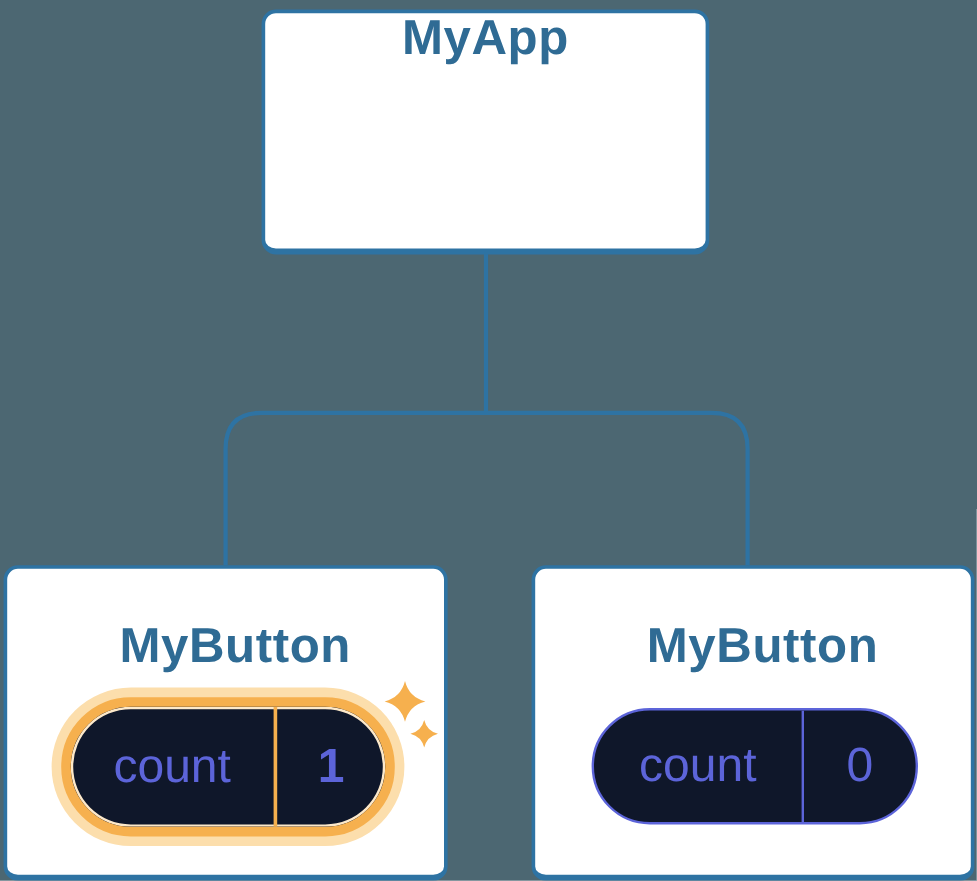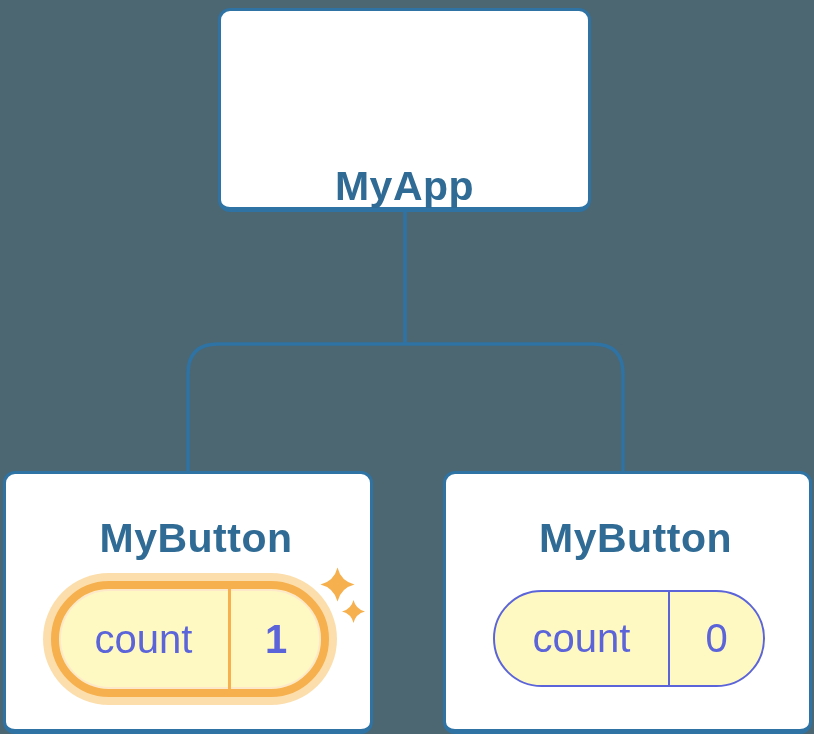--- a/index.html
+++ b/index.html
@@ -27,21 +27,21 @@
     border: 3px solid var(--stroke_blue, #2E73A3);
     border-bottom-width: 5px;
     border-radius: 12px;
     box-sizing: border-box;
     z-index: 2;
   }
   .root-card {
     left: 218px; top: 8px;
     width: 373px; height: 204px;
     display: flex;
-    align-items: flex-end;
+    align-items: flex-start;
     justify-content: center;
   }
   .child-left  { left: 3px;   top: 471px; width: 370px; height: 263px; }
   .child-right { left: 443px; top: 471px; width: 369px; height: 263px; }
   .card-title {
     color: var(--title_text, #2F6B94);
     font-size: 41px;
     font-weight: 700;
     line-height: 1;
     letter-spacing: 0.5px;
@@ -50,21 +50,21 @@
     position: absolute;
     left: 16px; right: 0;
     top: 44px;
     text-align: center;
   }
   .pill {
     position: absolute;
     display: flex;
     align-items: stretch;
     box-sizing: border-box;
-    background: #fef9c3;
+    background: #0f172a;
     border-radius: 999px;
     overflow: hidden;
   }
   .pill-highlight {
     left: 45px; top: 107px;
     width: 278px; height: 116px;
     border: 8px solid var(--orange, #F6B04E);
     box-shadow: 0 0 0 8px var(--orange_halo, #FCDEAC),
                 inset 0 0 0 2px var(--orange_inner, #FDE9CA);
   }

